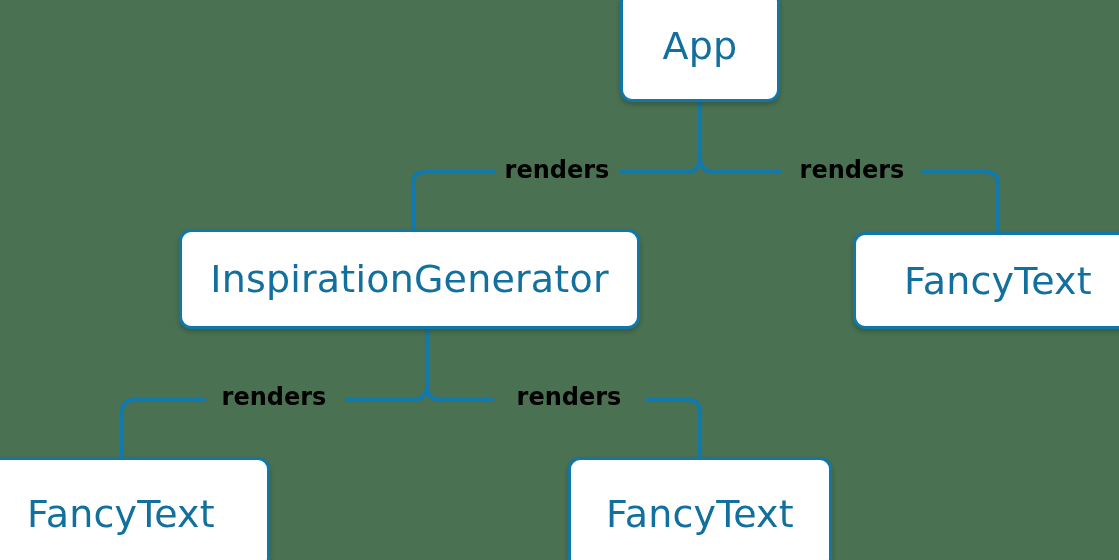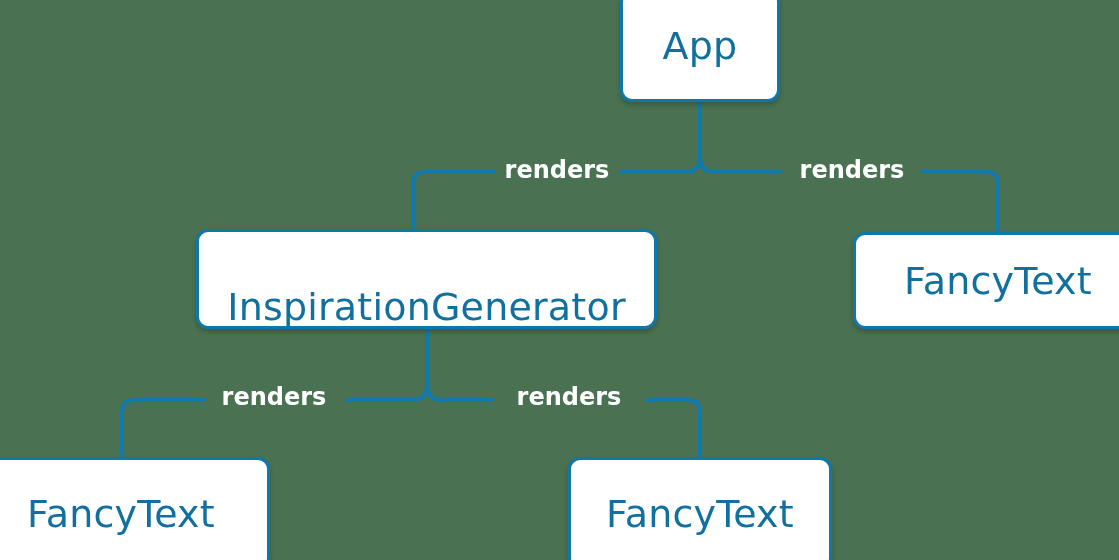--- a/index.html
+++ b/index.html
@@ -40,32 +40,32 @@
   .node-label {
     color: #12709e;
     font-size: 38px;
     font-weight: 400;
     letter-spacing: 0.2px;
     white-space: nowrap;
     line-height: 1;
   }
   .edge-label {
     position: absolute;
-    color: #ffffff;
+    color: #000000;
     font-size: 24px;
     font-weight: 600;
     white-space: nowrap;
     line-height: 1;
     z-index: 4;
     transform: translate(-50%, -50%);
   }
 
   
   #node-app            { left: 620px; top: -10px;  width: 160px; height: 112px; }
-  #node-inspiration    { left: 196px; top: 229px;  width: 461px; height: 100px; align-items: flex-end; }
+  #node-inspiration    { left: 179px; top: 229px;  width: 461px; height: 100px; }
   #node-fancytext-right{ left: 853px; top: 232px;  width: 290px; height: 97px;  }
   #node-fancytext-left { left: -28px; top: 457px;  width: 298px; height: 113px; }
   #node-copyright      { left: 568px; top: 457px;  width: 264px; height: 113px; }
 </style>
 </head>
 <body>
 
 <div id="diagram-root">
 
   <svg id="edge-layer" viewBox="0 0 1119 560" xmlns="http://www.w3.org/2000/svg">

